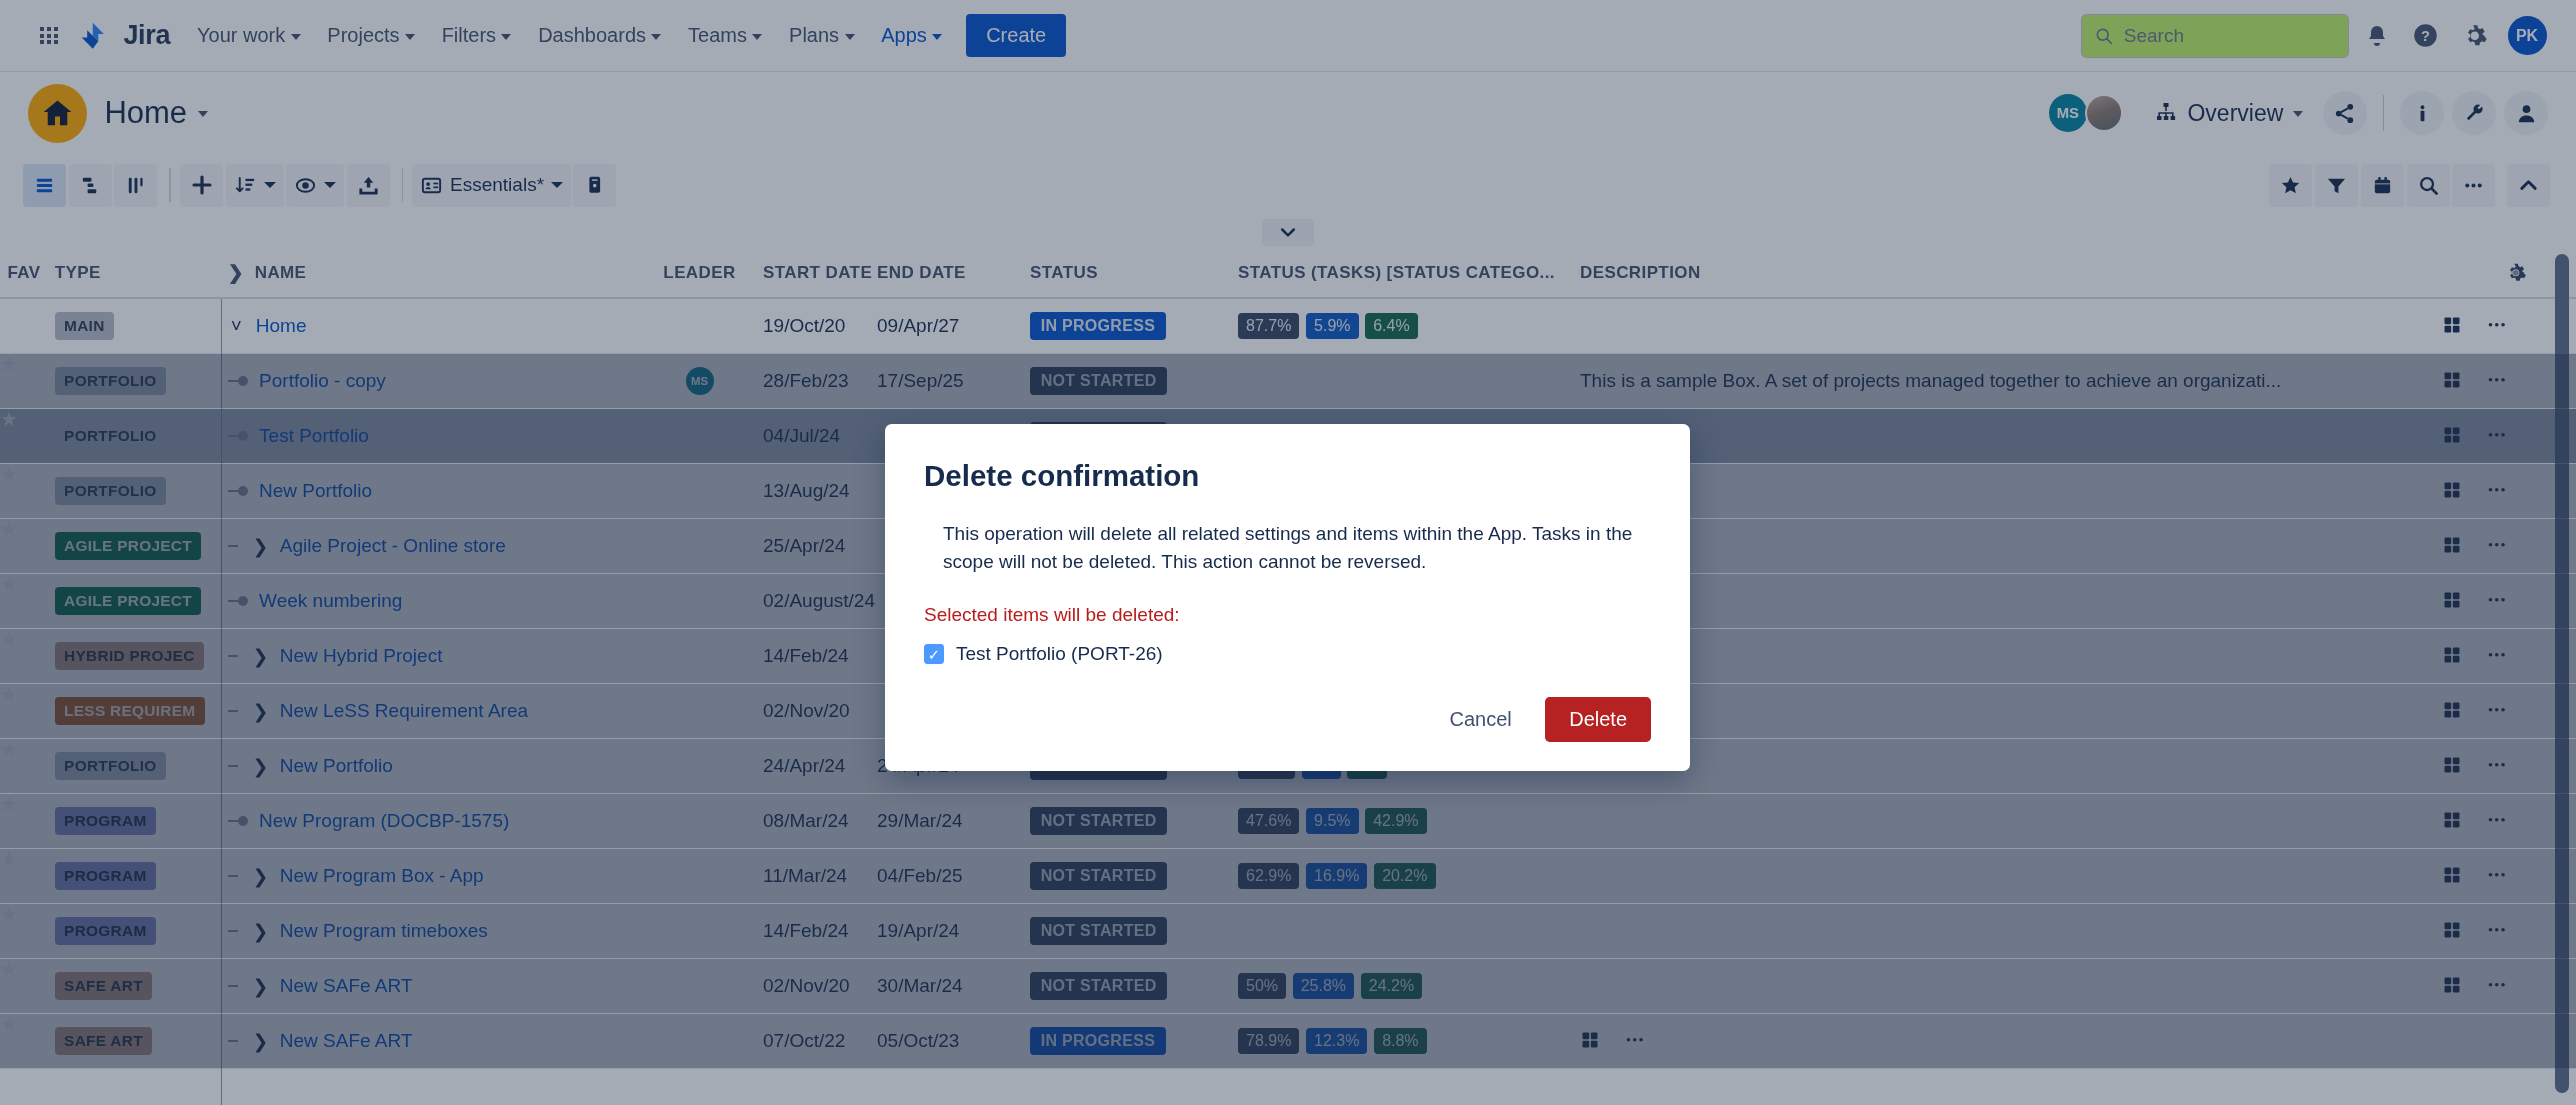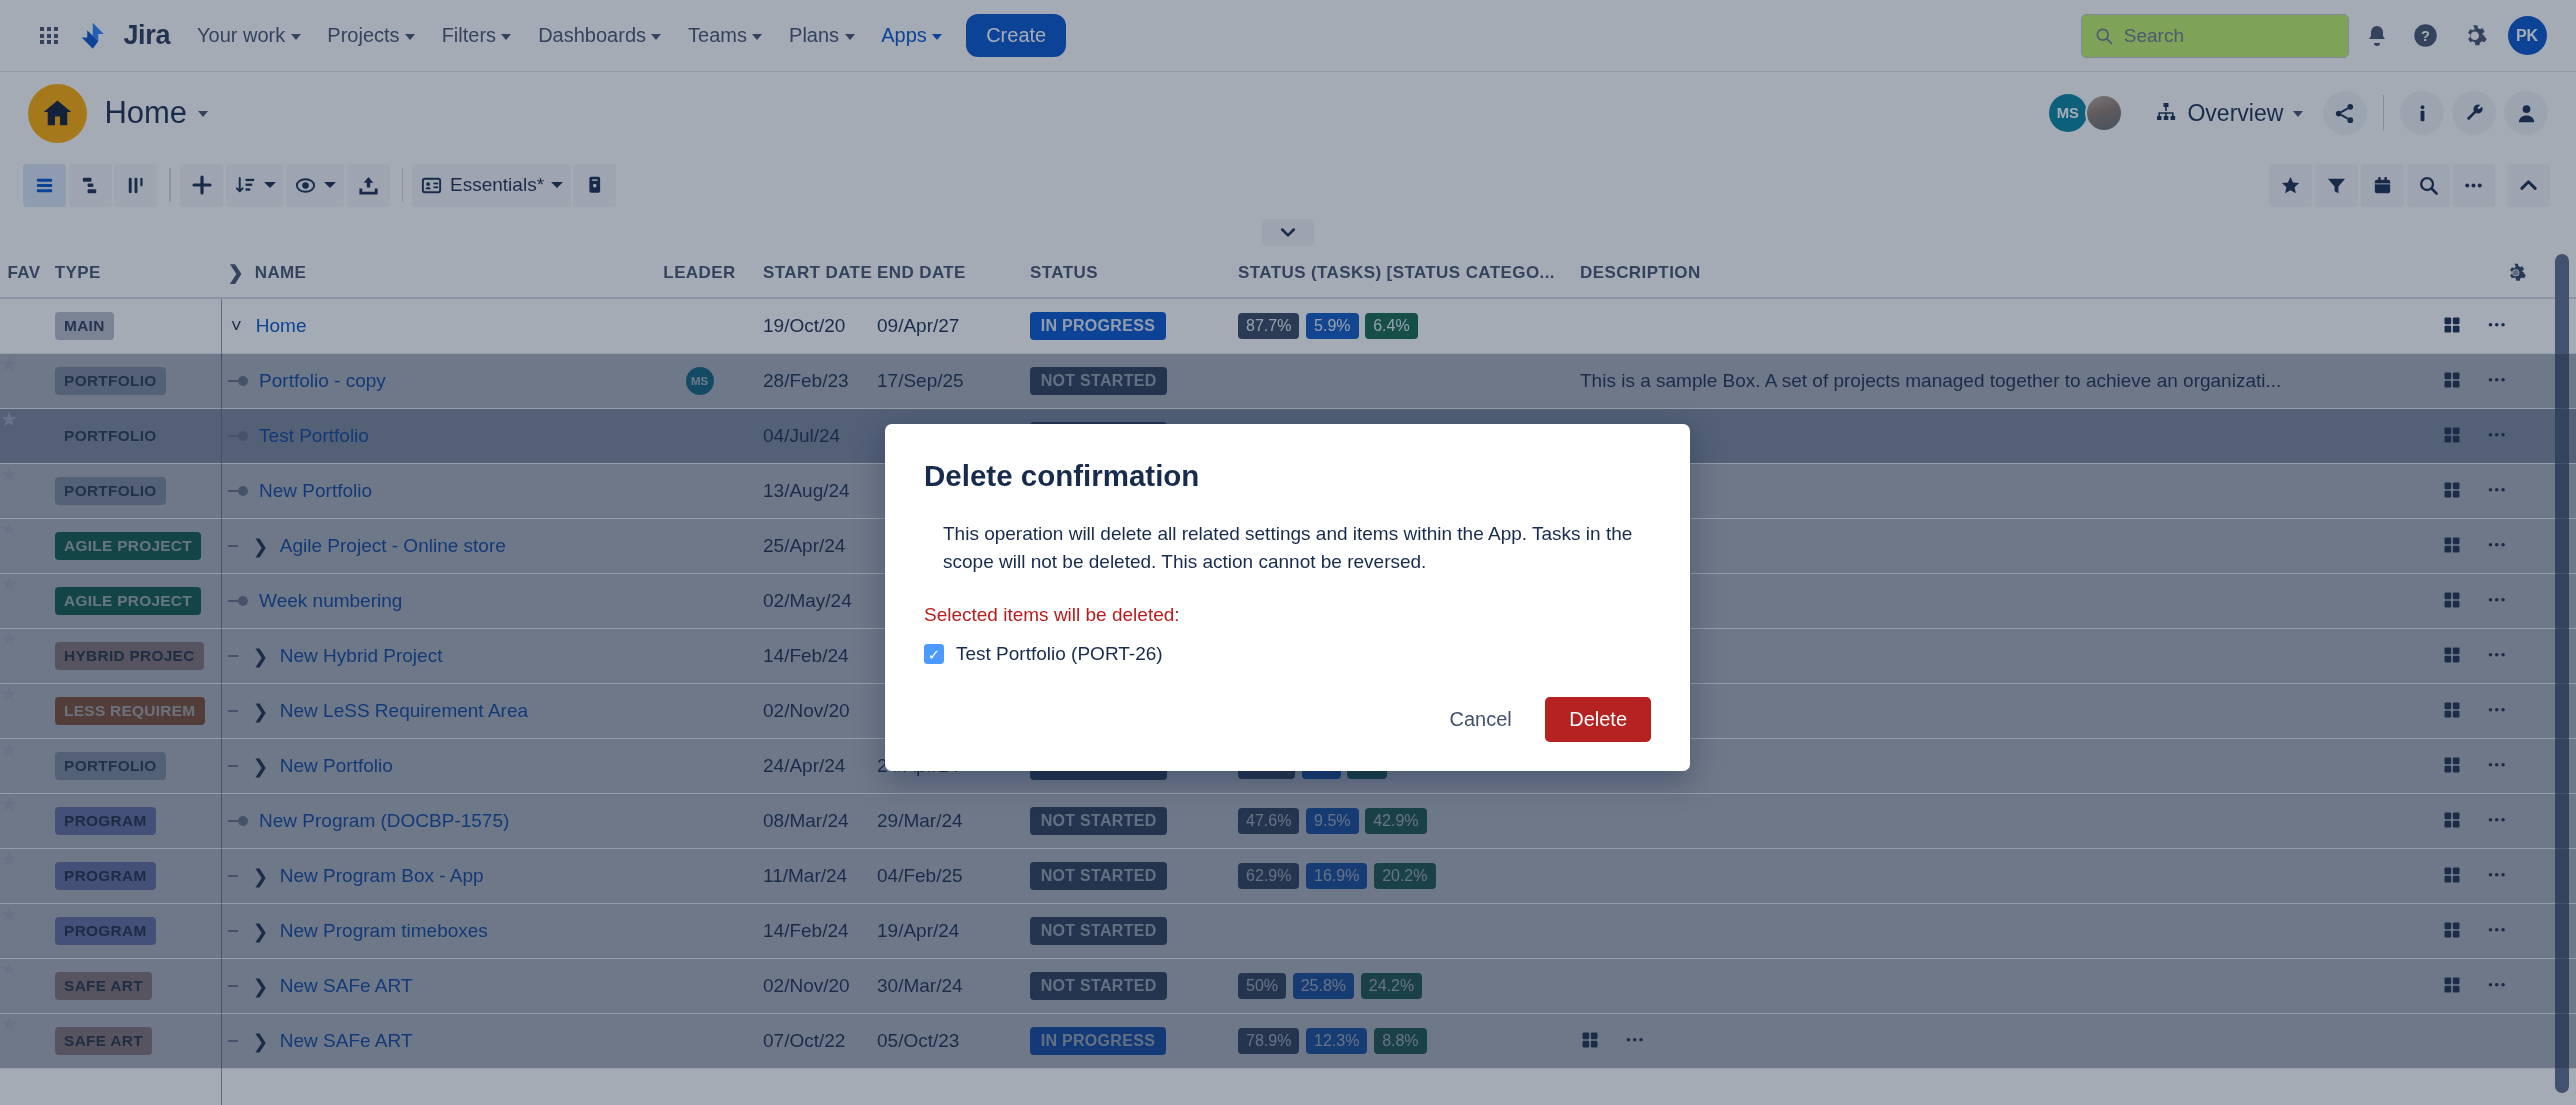--- a/index.html
+++ b/index.html
@@ -31,21 +31,21 @@
     display: flex; align-items: center; gap: 5.4px; white-space: nowrap;
   }
   .nav-item.active { color: #0052cc; }
   .nav-item.active .caret { border-top-color: #0052cc; }
   .caret {
     width: 0; height: 0; border-left: 5.4px solid transparent; border-right: 5.4px solid transparent;
     border-top: 6px solid #42526e; margin-top: 2.7px;
   }
   .create-btn {
     background: #0052cc; color: #fff; font-size: 20px; font-weight: 500;
-    padding: 10px 20px; border-radius: 12px; margin-left: 12px; white-space: nowrap;
+    padding: 10px 20px; border-radius: 4px; margin-left: 12px; white-space: nowrap;
   }
   .nav-right { margin-left: auto; display: flex; align-items: center; gap: 6.7px; }
   .search-box {
     width: 268px; height: 44px; border: 1.3px solid #c1c7d0; border-radius: 5.4px;
     display: flex; align-items: center; padding: 0 12px; gap: 9.4px; background: #bef264;
   }
   .search-ph { font-size: 19px; color: #6b778c; }
   .icon-btn-nav {
     width: 42px; height: 42px; display: flex; align-items: center; justify-content: center;
     border-radius: 50%;
@@ -724,21 +724,21 @@
           </div>
           <div class="cell c-name">
             <span class="leafdot">
               <span class="ln"></span>
               <span class="dt2"></span>
             </span>
             <span class="link">Week numbering</span>
           </div>
           <div class="cell c-leader"></div>
           <div class="cell c-start">
-            <span class="dt">02/May/24</span>
+            <span class="dt">02/August/24</span>
           </div>
           <div class="cell c-end">
             <span class="dt"></span>
           </div>
           <div class="cell c-status"></div>
           <div class="cell c-tasks"></div>
           <div class="cell c-desc">
             <span class="desc"></span>
           </div>
           <div class="cell c-actions">

